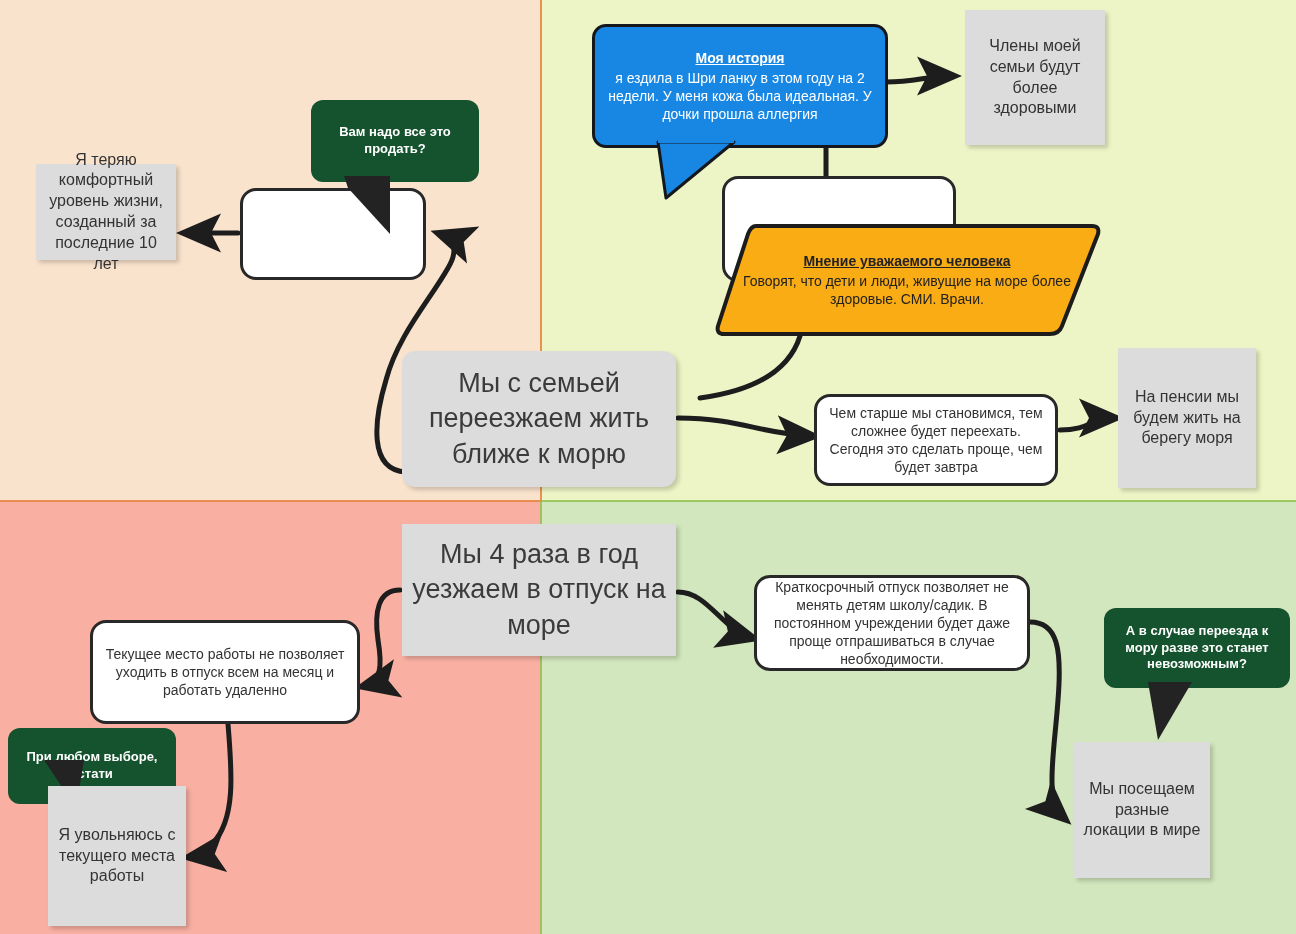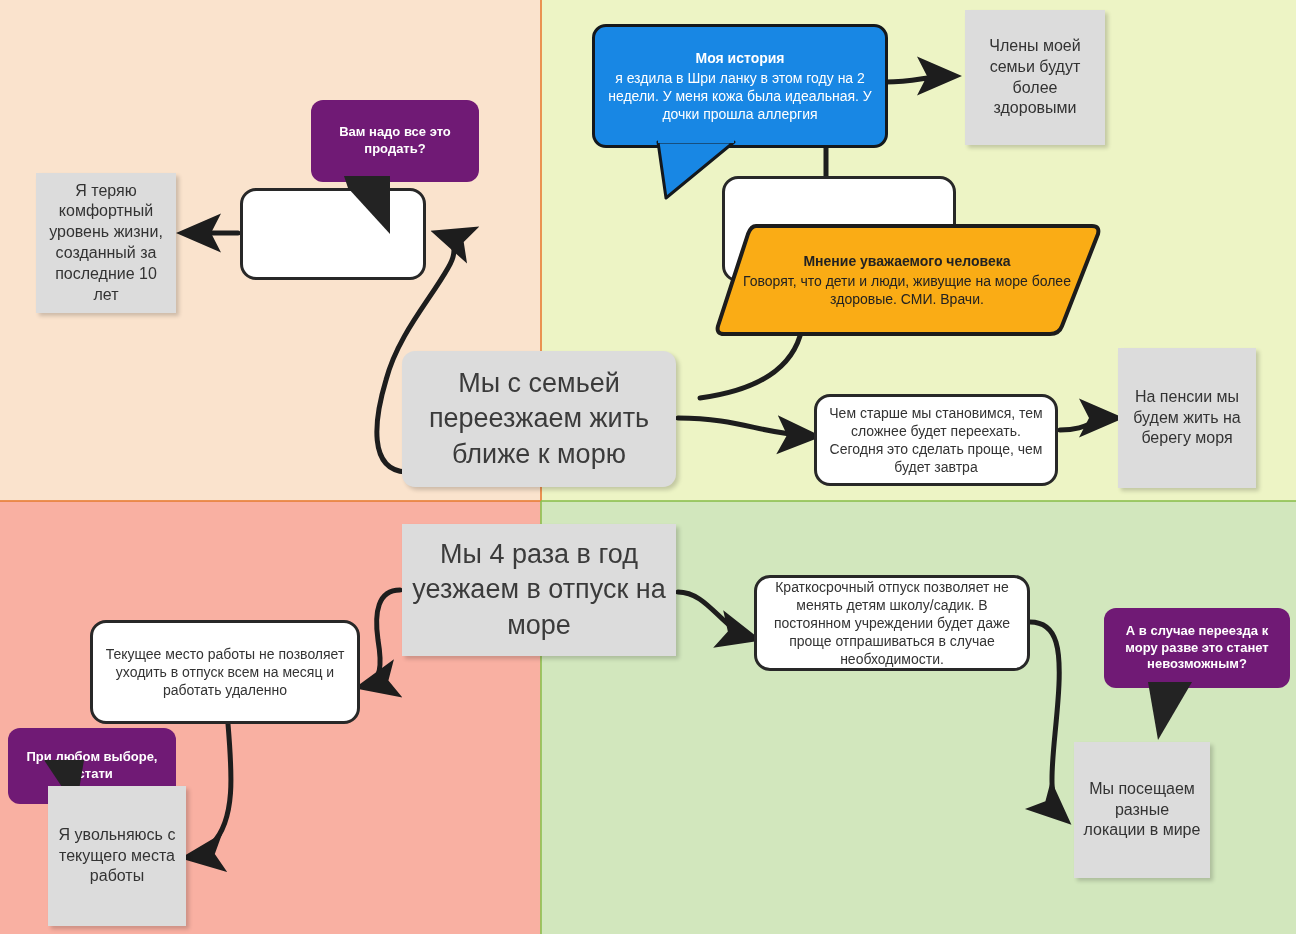--- a/index.html
+++ b/index.html
@@ -39,41 +39,41 @@
     box-shadow:3px 3px 4px rgba(0,0,0,.18);
     padding:6px 8px;
   }
   .white{
     background:#ffffff;
     border:3px solid #282828;
     border-radius:16px;
     padding:24px 12px;
   }
   .black{
-    background:#701a75;
+    background:#14532d;
     color:#ffffff;
     border-radius:12px;
     padding:8px 12px;
     font-weight:bold;
     font-size:13px;
   }
   .blue{
     background:#1887E4;
     color:#ffffff;
     border:3px solid #14181c;
     border-radius:14px;
     padding:8px 12px;
     font-size:14px;
   }
 
   .big{font-size:27px;color:#3b3b3b;}
   .med{font-size:16px;}
   .sm{font-size:14px;}
 
-  .title-line{display:block;font-weight:bold;margin-bottom:2px;}
+  .title-line{display:block;font-weight:bold;text-decoration:underline;margin-bottom:2px;}
 
   
   .tail{position:absolute;}
 </style>
 </head>
 <body>
 
 <div id="canvas">
 
   <div class="quad" id="quad-tl"></div>
@@ -110,21 +110,21 @@
       <path d="M400,590 C378,590 374,612 378,640 C382,664 382,682 364,686" marker-end="url(#ah)"></path>
 
       <path d="M228,724 C232,772 236,820 212,844 C204,852 198,856 190,857" marker-end="url(#ah)"></path>
 
       <path d="M678,592 C708,592 722,630 752,638" marker-end="url(#ah)"></path>
 
       <path d="M1030,622 C1058,622 1062,650 1058,700 C1054,756 1044,800 1064,818" marker-end="url(#ah)"></path>
     </g>
   </svg>
 
-  <div class="node grey med" style="left:36px;top:173px;width:140px;height:140px;justify-content:flex-end;">
+  <div class="node grey med" style="left:36px;top:164px;width:140px;height:96px;justify-content:flex-end;">
     <span>Я теряю комфортный уровень жизни, созданный за последние 10 лет</span>
   </div>
 
   <div class="node white" style="left:240px;top:188px;width:186px;height:92px;">
     <span></span>
   </div>
 
   <div class="node black" style="left:311px;top:100px;width:168px;height:82px;">
     <span>Вам надо все это продать?</span>
   </div>

